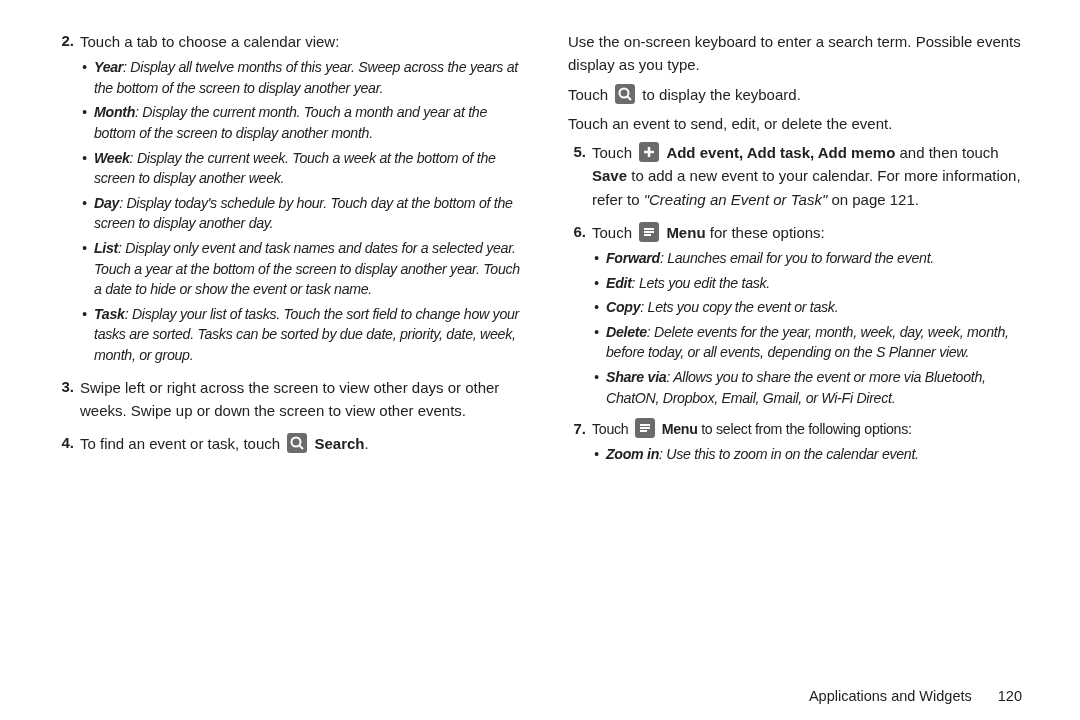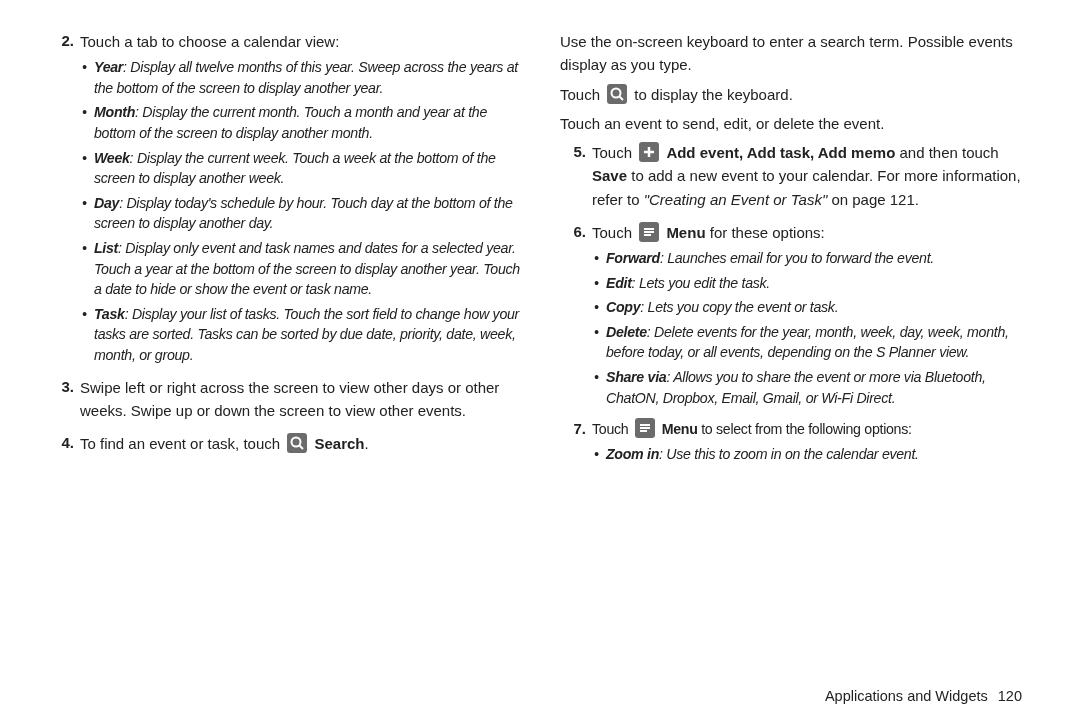--- a/index.html
+++ b/index.html
@@ -97,24 +97,24 @@
     height: 16px;
   }
   .icon svg { fill: none; stroke: #fff; stroke-width: 2; }
   .icon.plus svg line { stroke-width: 2.5; }
   .icon.menu svg line { stroke-width: 2; }
   .footer {
     text-align: right;
     padding: 0 58px;
     font-size: 14.5px;
   }
-  .footer .pnum { margin-left: 6px; }
+  .footer .pnum { margin-left: 22px; }
   .para-continue {
     line-height: 1.55;
-    margin: 0 0 6px 0;
+    margin: 0 0 6px 8px;
   }
 </style>
 </head>
 <body>
 
 <div class="page">
 
   <div class="col left">
     <ol>
 

